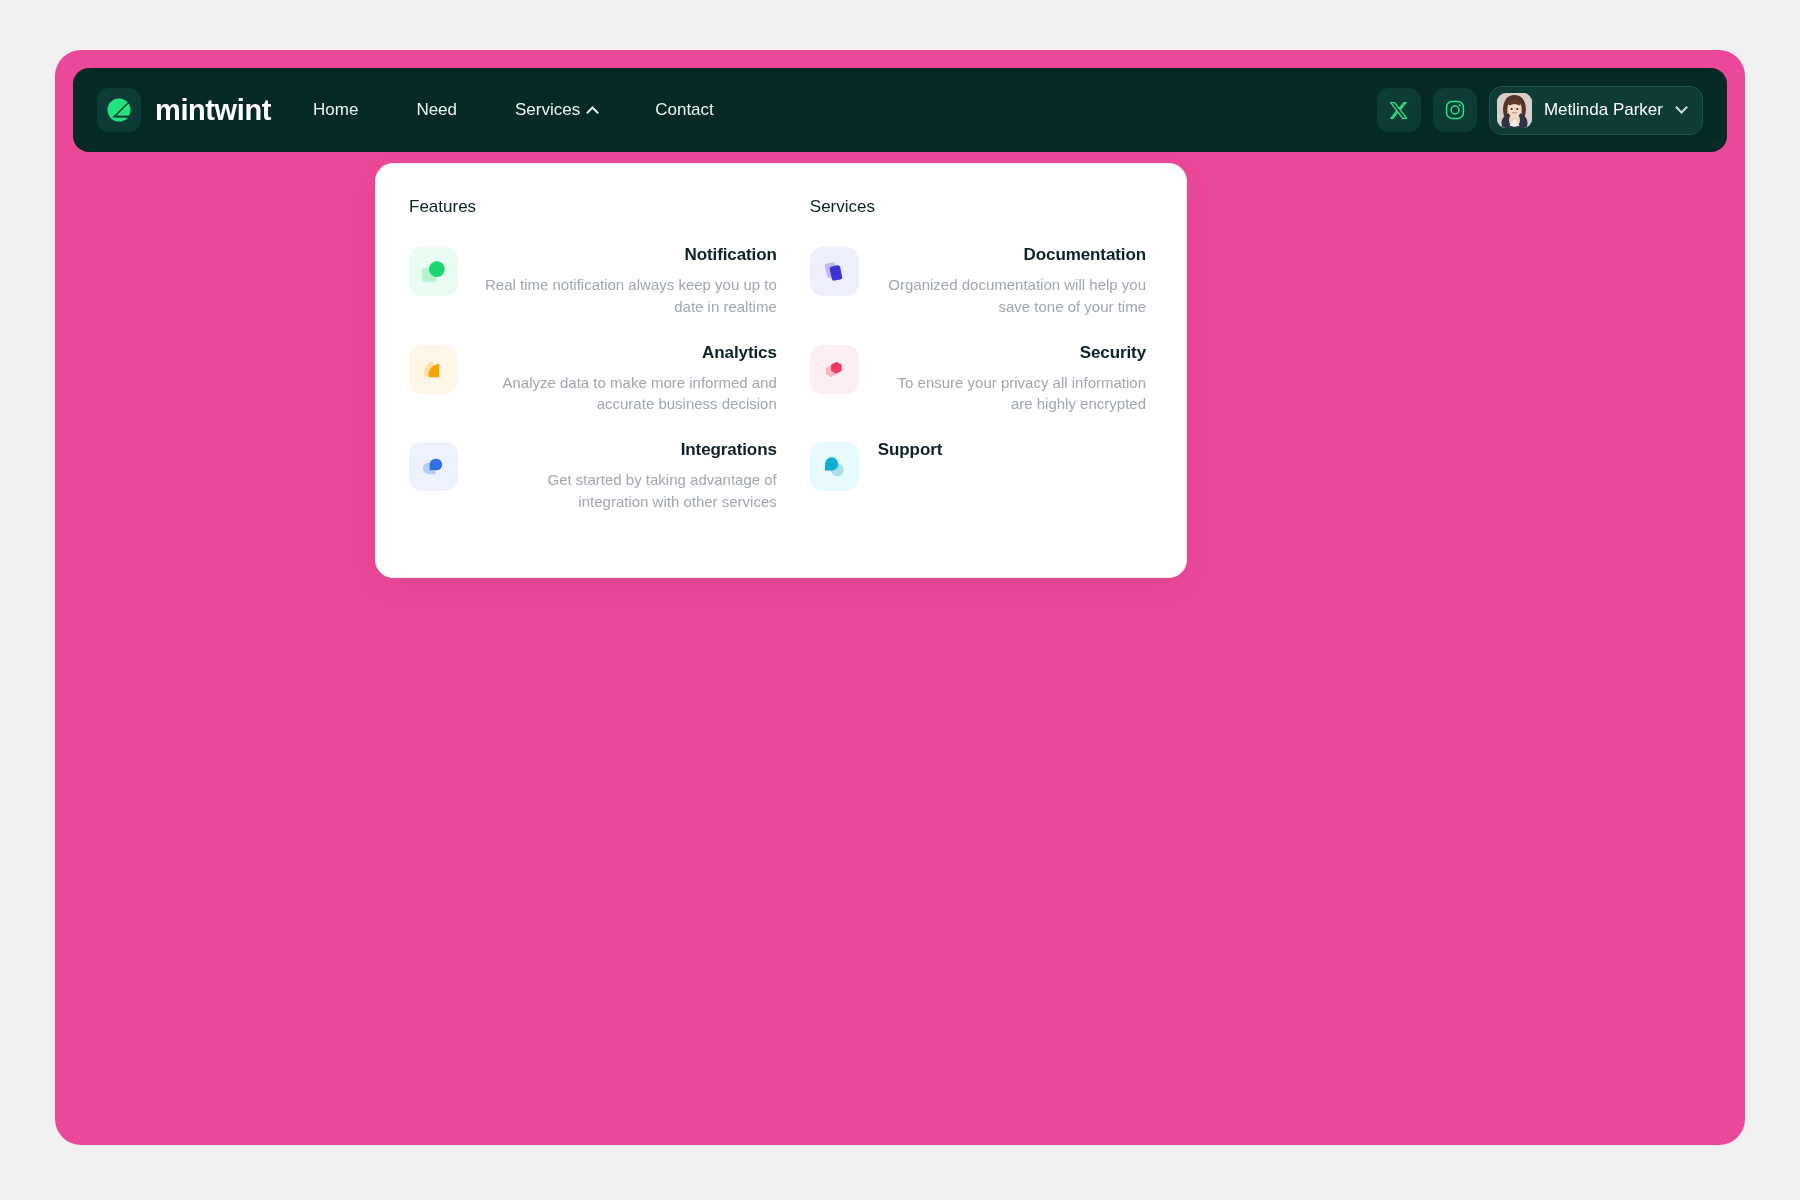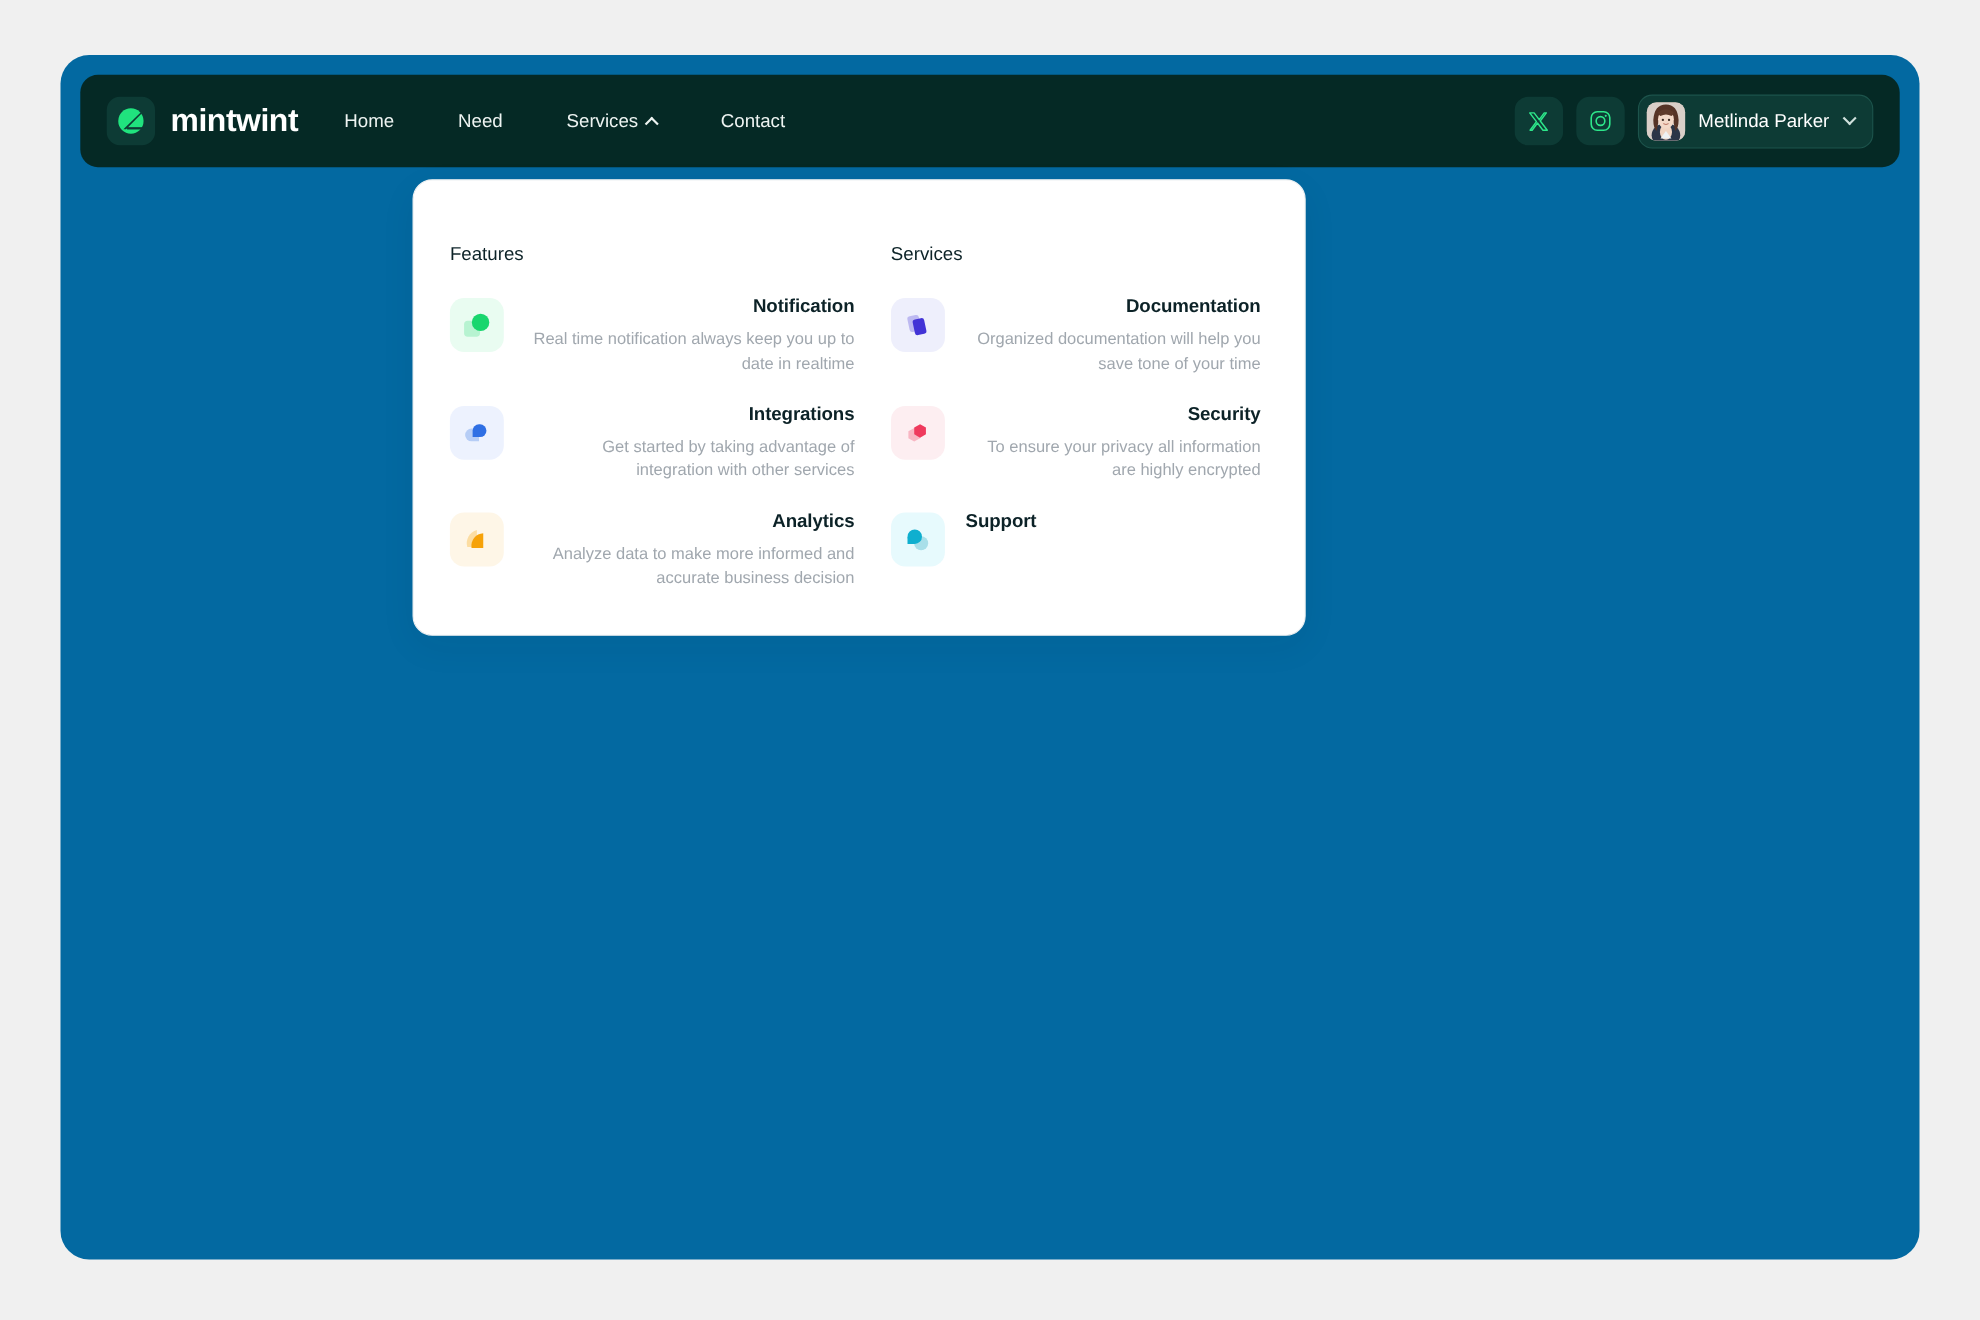--- a/index.html
+++ b/index.html
@@ -13,21 +13,21 @@
     -webkit-font-smoothing: antialiased;
   }
 
   
   .page-card {
     position: absolute;
     left: 55px;
     top: 50px;
     width: 1690px;
     height: 1095px;
-    background: #0369a1;
+    background: #ec4899;
     border-radius: 26px;
   }
 
   
   .navbar {
     position: absolute;
     left: 18px;
     top: 18px;
     width: 1654px;
     height: 84px;
@@ -149,21 +149,21 @@
     width: 812px;
     height: 415px;
     background: #ffffff;
     border: 1px solid #eceff1;
     border-radius: 18px;
     box-shadow: 0 10px 34px rgba(20,30,40,0.055);
     padding: 33px 40px 0 33px;
     display: flex;
     gap: 0;
   }
-  .dd-col { width: 384px; margin-top: 24px; }
+  .dd-col { width: 384px; }
   .dd-col.right { padding-left: 33px; }
 
   .dd-heading {
     font-size: 17px;
     font-weight: 400;
     color: #0c2227;
     margin-bottom: 27px;
   }
 
   .dd-item {
@@ -286,42 +286,42 @@
           <circle cx="18.5" cy="12.5" r="8.2" fill="#19d66e"></circle>
         </svg>
       </div>
       <div class="dd-text">
         <div class="dd-title">Notification</div>
         <div class="dd-desc">Real time notification always keep you up to date in realtime</div>
       </div>
     </div>
 
     <div class="dd-item">
+      <div class="dd-icon" style="background:#fef6e7">
+        <svg width="29" height="29" viewBox="0 0 30 30">
+          <path d="M6 22 A13 13 0 0 1 15 6 L15 22 Z" fill="#fcdda2"></path>
+          <path d="M10 23 A12 12 0 0 1 21 9 L21 23 Z" fill="#f6a209"></path>
+        </svg>
+      </div>
+      <div class="dd-text">
+        <div class="dd-title">Analytics</div>
+        <div class="dd-desc">Analyze data to make more informed  and accurate business decision</div>
+      </div>
+    </div>
+
+    <div class="dd-item">
       <div class="dd-icon" style="background:#edf2fe">
         <svg width="29" height="29" viewBox="0 0 30 30">
           <path d="M4 17 a6 6 0 0 1 6-6 h7 v12 h-7 a6 6 0 0 1 -6-6 Z" fill="#b6cdf6"></path>
           <path d="M11 13 a6 6 0 0 1 6-6 h1 a6 6 0 0 1 0 12 h-7 Z" fill="#2f6fe4"></path>
         </svg>
       </div>
       <div class="dd-text">
         <div class="dd-title">Integrations</div>
         <div class="dd-desc">Get started by taking advantage of integration with other services</div>
-      </div>
-    </div>
-
-    <div class="dd-item">
-      <div class="dd-icon" style="background:#fef6e7">
-        <svg width="29" height="29" viewBox="0 0 30 30">
-          <path d="M6 22 A13 13 0 0 1 15 6 L15 22 Z" fill="#fcdda2"></path>
-          <path d="M10 23 A12 12 0 0 1 21 9 L21 23 Z" fill="#f6a209"></path>
-        </svg>
-      </div>
-      <div class="dd-text">
-        <div class="dd-title">Analytics</div>
-        <div class="dd-desc">Analyze data to make more informed  and accurate business decision</div>
       </div>
     </div>
   </div>
 
   <div class="dd-col right">
     <div class="dd-heading">Services</div>
 
     <div class="dd-item">
       <div class="dd-icon" style="background:#eeeffc">
         <svg width="29" height="29" viewBox="0 0 30 30">

